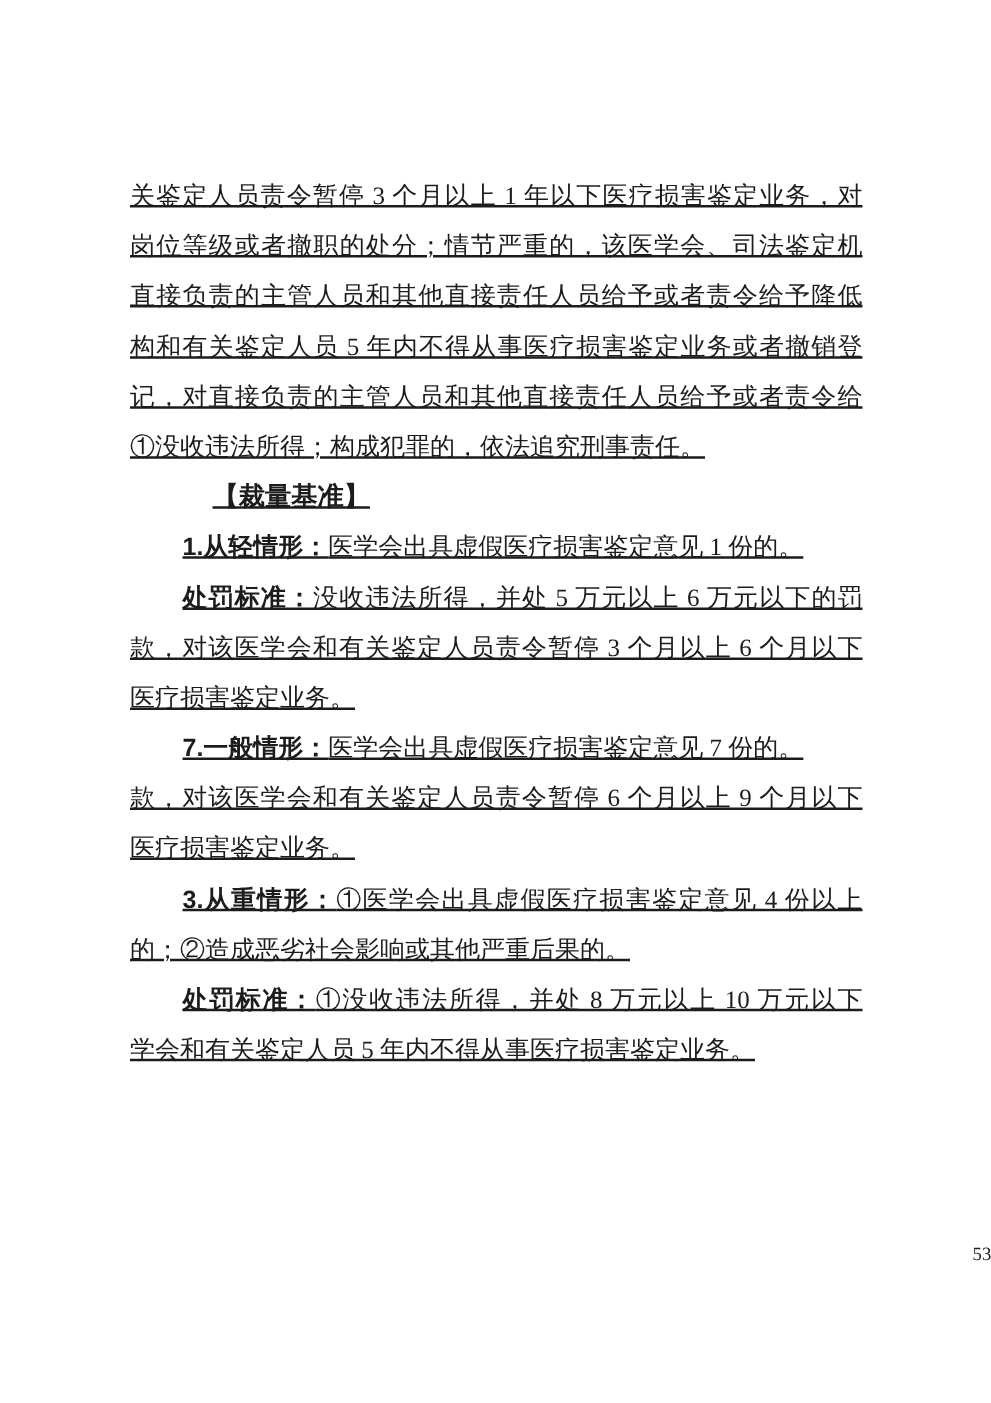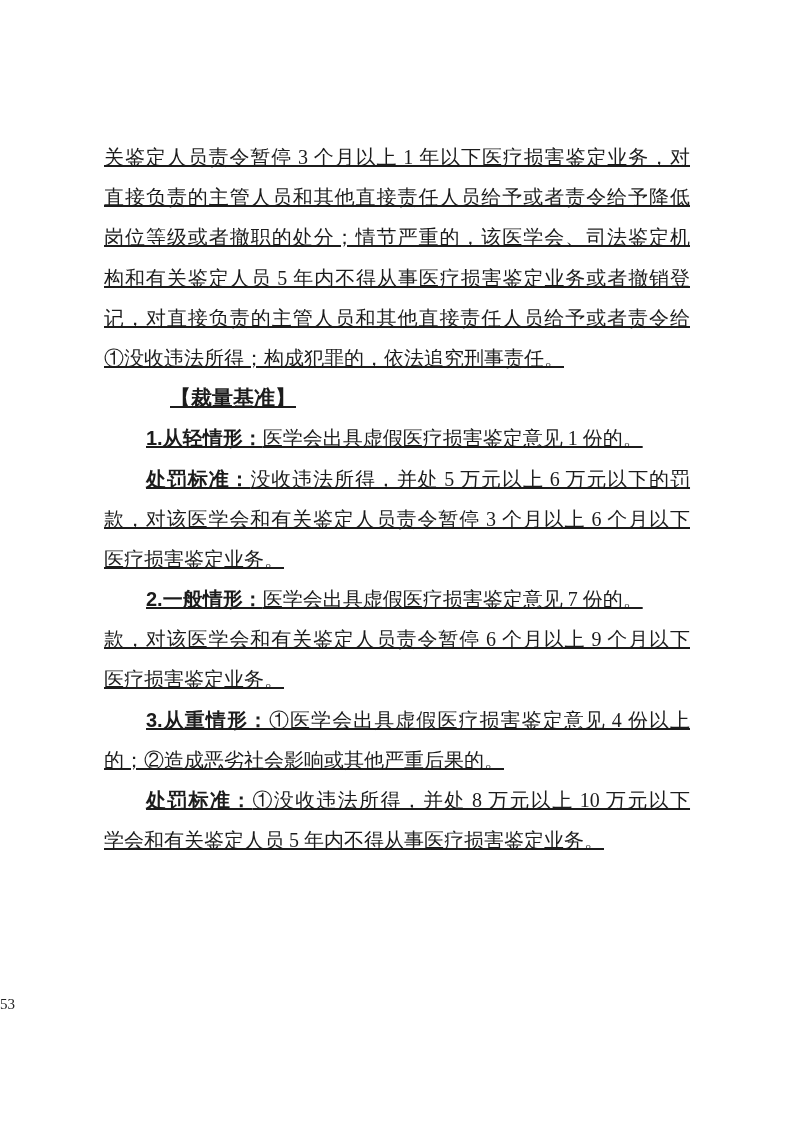--- a/index.html
+++ b/index.html
@@ -42,45 +42,45 @@
   }
   .heading .lbl {
     font-size: 21px;
     margin-left: 24px;
   }
   .pagenum {
     position: absolute;
     top: 996px;
     left: 0;
     width: 100%;
-    text-align: left;
+    text-align: right;
     font-size: 15px;
     color: #222222;
   }
 </style>
 </head>
 <body>
 
 <div class="content">
 
   <div class="line justify"><span>关鉴定人员责令暂停 3 个月以上 1 年以下医疗损害鉴定业务，对</span></div>
+  <div class="line justify"><span>岗位等级或者撤职的处分；情节严重的，该医学会、司法鉴定机</span></div>
   <div class="line justify"><span>直接负责的主管人员和其他直接责任人员给予或者责令给予降低</span></div>
-  <div class="line justify"><span>岗位等级或者撤职的处分；情节严重的，该医学会、司法鉴定机</span></div>
   <div class="line justify"><span>构和有关鉴定人员 5 年内不得从事医疗损害鉴定业务或者撤销登</span></div>
   <div class="line justify"><span>记，对直接负责的主管人员和其他直接责任人员给予或者责令给</span></div>
   <div class="line"><span>①没收违法所得；构成犯罪的，依法追究刑事责任。</span></div>
 
   <div class="line indent heading"><span class="lbl">【裁量基准】</span></div>
 
   <div class="line indent"><span class="lbl">1.从轻情形：</span><span>医学会出具虚假医疗损害鉴定意见 1 份的。</span></div>
   <div class="line indent justify"><span class="lbl">处罚标准：</span><span>没收违法所得，并处 5 万元以上 6 万元以下的罚</span></div>
   <div class="line justify"><span>款，对该医学会和有关鉴定人员责令暂停 3 个月以上 6 个月以下</span></div>
   <div class="line"><span>医疗损害鉴定业务。</span></div>
 
-  <div class="line indent"><span class="lbl">2.一般情形：</span><span>医学会出具虚假医疗损害鉴定意见 7 份的。</span></div>
+  <div class="line indent"><span class="lbl">7.一般情形：</span><span>医学会出具虚假医疗损害鉴定意见 7 份的。</span></div>
   <div class="line justify"><span>款，对该医学会和有关鉴定人员责令暂停 6 个月以上 9 个月以下</span></div>
   <div class="line"><span>医疗损害鉴定业务。</span></div>
 
   <div class="line indent justify"><span class="lbl">3.从重情形：</span><span>①医学会出具虚假医疗损害鉴定意见 4 份以上</span></div>
   <div class="line"><span>的；②造成恶劣社会影响或其他严重后果的。</span></div>
   <div class="line indent justify"><span class="lbl">处罚标准：</span><span>①没收违法所得，并处 8 万元以上 10 万元以下</span></div>
   <div class="line"><span>学会和有关鉴定人员 5 年内不得从事医疗损害鉴定业务。</span></div>
 
 </div>
 

